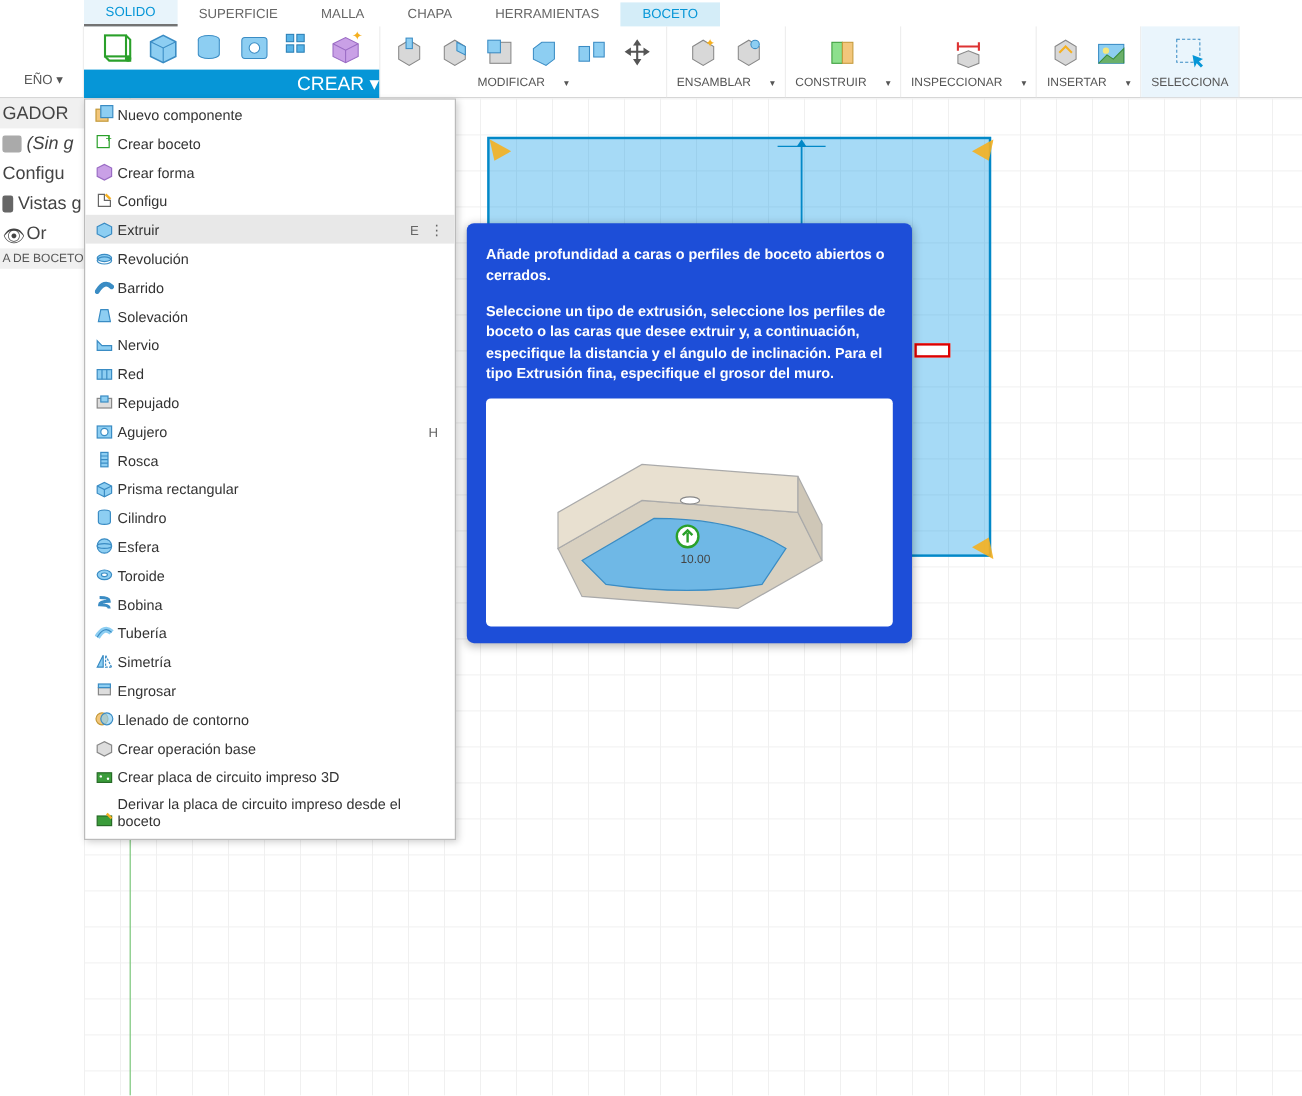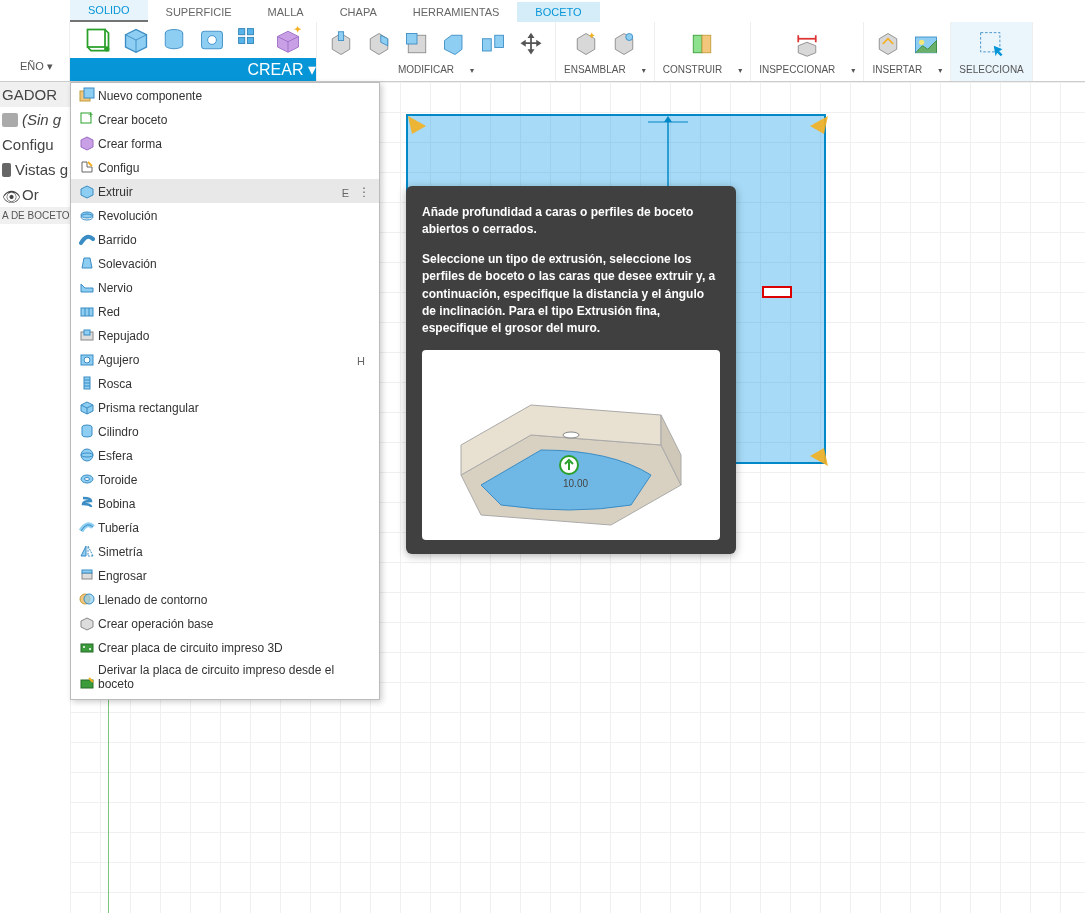--- a/index.html
+++ b/index.html
@@ -33,21 +33,21 @@
   .menu-item { display:flex; align-items:flex-end; padding:4px 8px; gap:3px; cursor:pointer; font-size:12px; color:#333; }
   .menu-item.selected { background:#e8e8e8; }
   .menu-item .spacer { flex:1; }
   .menu-item .short { color:#666; font-size:11px; margin-right:6px; }
   .menu-item .dots { color:#666; letter-spacing:1px; }
   .menu-item.indent { padding-left:30px; }
   .menu-item .arrow { color:#333; }
   .mi-icon { width:16px; height:16px; flex-shrink:0; display:flex; align-items:center; justify-content:center; }
 
   
-  .tooltip { position:absolute; left:406px; top:186px; width:330px; background:#404040; color:#fff; border-radius:6px; padding:18px 16px 14px 16px; font-size:12px; line-height:1.45; z-index:20; box-shadow:0 2px 8px rgba(0,0,0,.3); }
+  .tooltip { position:absolute; left:389px; top:186px; width:371px; background:#1d4ed8; color:#fff; border-radius:6px; padding:18px 16px 14px 16px; font-size:12px; line-height:1.45; z-index:20; box-shadow:0 2px 8px rgba(0,0,0,.3); }
   .tooltip p { margin-bottom:12px; }
   .tooltip-img { width:100%; height:190px; background:#fff; border-radius:4px; margin-top:8px; display:flex; align-items:center; justify-content:center; }
 
   
   .canvas { position:absolute; left:70px; top:82px; right:0; bottom:0; background:#fff; background-image:linear-gradient(#f0f0f0 1px,transparent 1px),linear-gradient(90deg,#f0f0f0 1px,transparent 1px); background-size:30px 30px; z-index:0; }
   .axis-v { position:absolute; left:38px; top:0; bottom:0; width:1px; background:#7bc67b; }
   .sketch-rect { position:absolute; left:336px; top:32px; width:420px; height:350px; background:rgba(0,150,230,.35); border:2px solid #0288c7; }
   .dim-v { position:absolute; left:24px; top:578px; writing-mode:vertical-rl; font-size:12px; color:#555; }
   .red-flag { position:absolute; left:692px; top:204px; width:30px; height:12px; border:2px solid #d00; background:#fff; }
 

